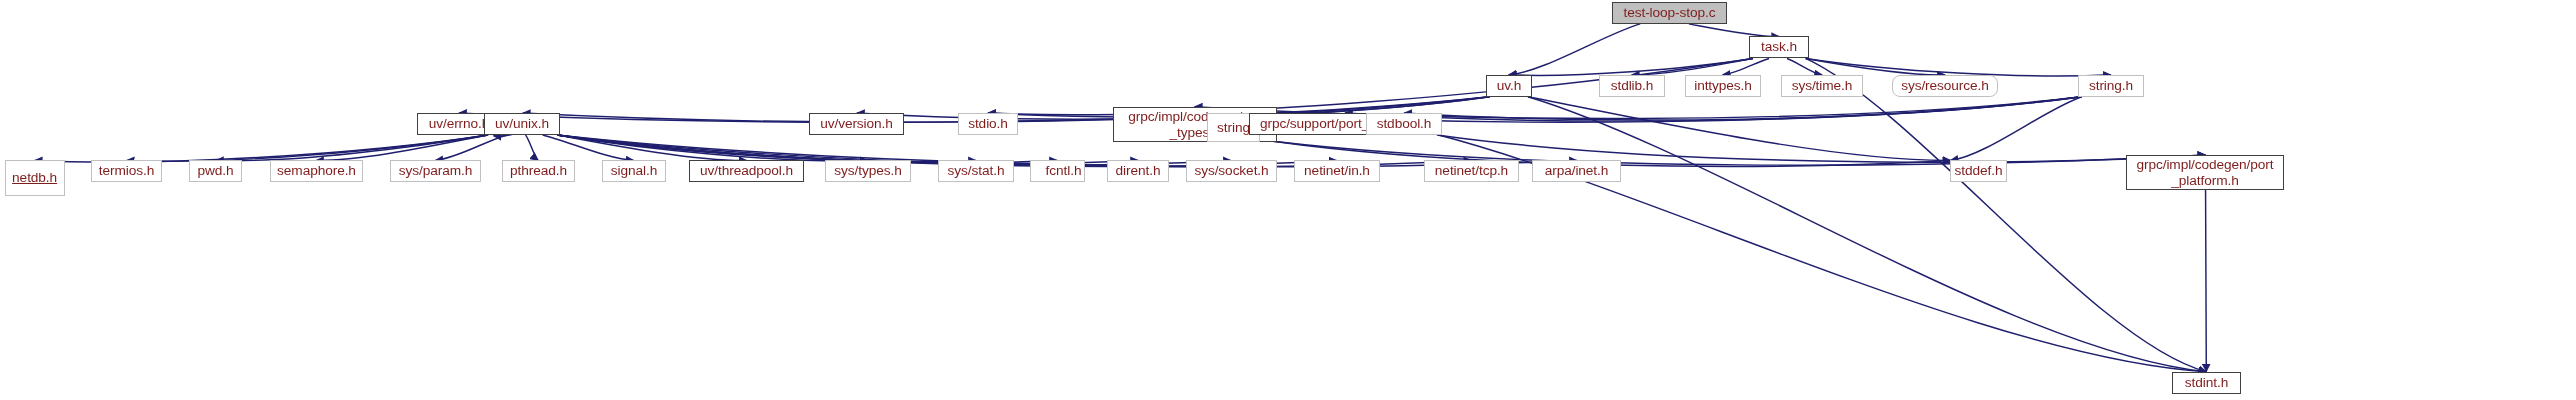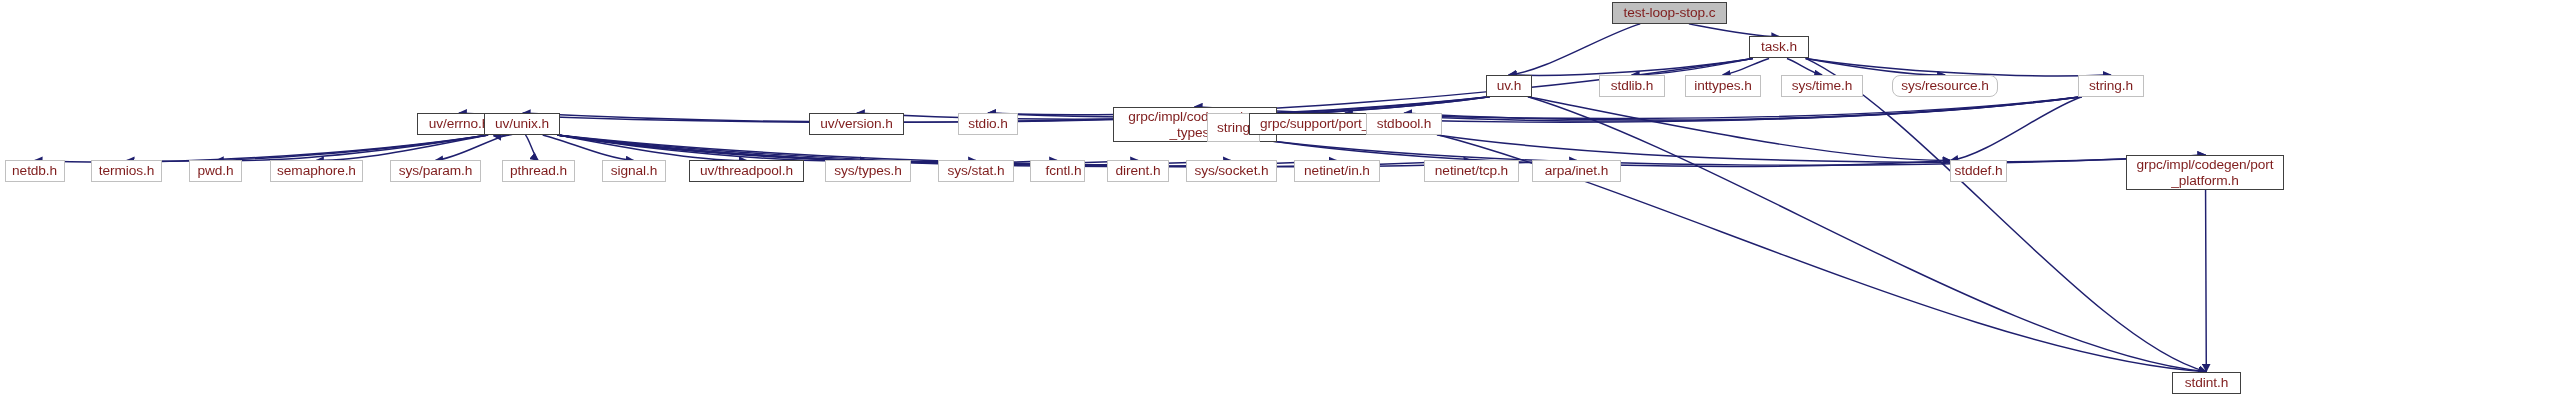--- a/index.html
+++ b/index.html
@@ -114,21 +114,21 @@
       <div class="gnode" style="left: 2078px; top: 75px; width: 66px; height: 22px; text-align: right;">string.h</div>
       <div class="gnode bold" style="left: 417px; top: 113px; width: 84px; height: 22px;">uv/errno.h</div>
       <div class="gnode bold" style="left: 484px; top: 113px; width: 76px; height: 22px; text-align: center;">uv/unix.h</div>
       <div class="gnode bold" style="left: 809px; top: 113px; width: 95px; height: 22px;">uv/version.h</div>
       <div class="gnode" style="left: 958px; top: 113px; width: 60px; height: 22px;">stdio.h</div>
       <div class="gnode bold" style="left: 1113px; top: 107px; width: 164px; height: 35px;">grpc/impl/codegen/gpr
 _types.h</div>
       <div class="gnode" style="left: 1207px; top: 113px; width: 53px; height: 29px;">string</div>
       <div class="gnode bold" style="left: 1249px; top: 113px; width: 191px; height: 22px;">grpc/support/port_platform.h</div>
       <div class="gnode" style="left: 1366px; top: 113px; width: 76px; height: 22px;">stdbool.h</div>
-      <div class="gnode" style="left: 4.6px; top: 160px; width: 60px; height: 22px;">netdb.h</div>
+      <div class="gnode" style="left: 4.6px; top: 160px; width: 60px; height: 36px; text-decoration: underline;">netdb.h</div>
       <div class="gnode" style="left: 91px; top: 160px; width: 71px; height: 22px;">termios.h</div>
       <div class="gnode" style="left: 189px; top: 160px; width: 53px; height: 22px;">pwd.h</div>
       <div class="gnode" style="left: 270px; top: 160px; width: 93px; height: 22px;">semaphore.h</div>
       <div class="gnode" style="left: 390px; top: 160px; width: 91px; height: 22px;">sys/param.h</div>
       <div class="gnode" style="left: 502px; top: 160px; width: 73px; height: 22px;">pthread.h</div>
       <div class="gnode" style="left: 602px; top: 160px; width: 64px; height: 22px;">signal.h</div>
       <div class="gnode bold" style="left: 689px; top: 160px; width: 115px; height: 22px;">uv/threadpool.h</div>
       <div class="gnode" style="left: 825px; top: 160px; width: 86px; height: 22px;">sys/types.h</div>
       <div class="gnode" style="left: 938px; top: 160px; width: 76px; height: 22px;">sys/stat.h</div>
       <div class="gnode" style="left: 1030px; top: 160px; width: 55px; height: 22px; padding-left: 12px;">fcntl.h</div>

